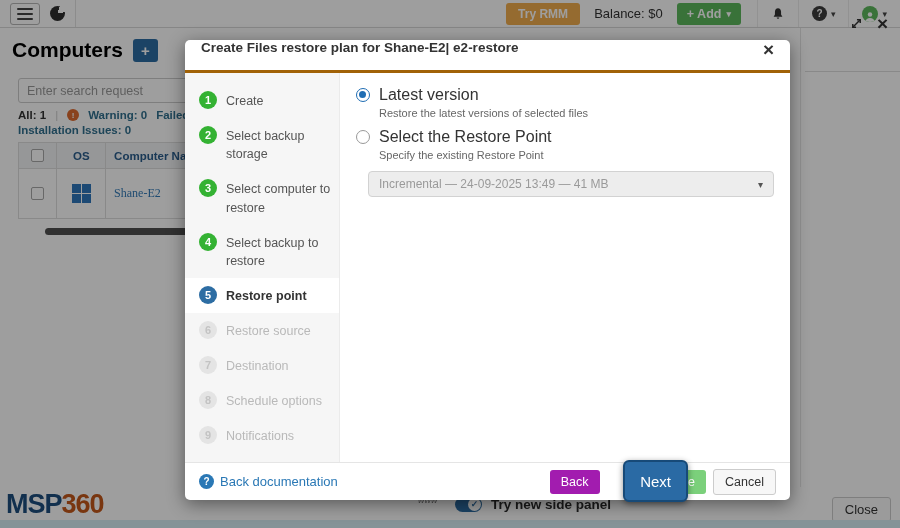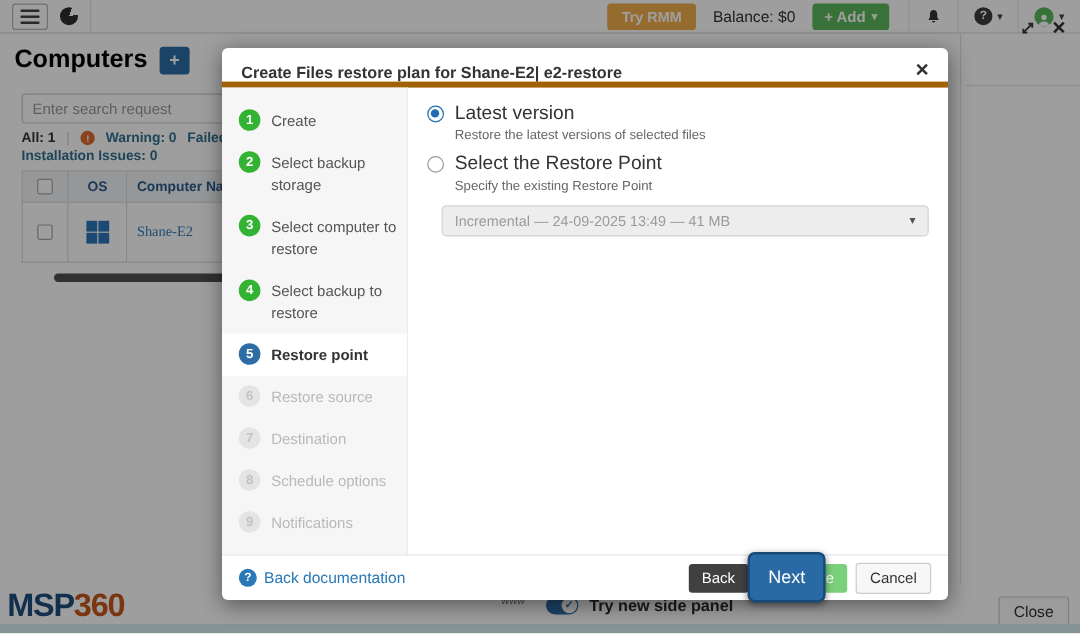--- a/index.html
+++ b/index.html
@@ -59,21 +59,21 @@
   .toggle-wrap { position:absolute; top:10px; left:455px; display:flex; align-items:center; gap:9px; }
   .toggle { width:27px; height:15px; border-radius:8px; background:#2d6da3; position:relative; }
   .toggle .knob { position:absolute; right:1px; top:1px; width:13px; height:13px; border-radius:50%; background:#fff; color:#2d6da3; font-size:9px; line-height:13px; text-align:center; font-weight:bold; }
   .toggle-label { font-size:13.5px; font-weight:bold; color:#2b2b2b; }
   .btn-close-panel { position:absolute; top:10px; right:9px; background:#fafafa; border:1px solid #ccc; border-radius:3px; padding:4px 12px; font-size:13px; color:#333; }
   .bottom-strip { position:absolute; top:520px; left:0; width:900px; height:8px; background:#d7edf4; }
 
   
   .overlay { position:absolute; inset:0; background:rgba(0,0,0,0.38); z-index:10; }
   .modal { position:absolute; left:185px; top:40px; width:605px; height:460px; background:#fff; border-radius:5px; box-shadow:0 4px 18px rgba(0,0,0,0.45); z-index:20; display:flex; flex-direction:column; }
-  .modal-header { height:33px; flex:0 0 33px; display:flex; align-items:flex-end; padding:0 16px; border-bottom:5px solid #a16207; }
+  .modal-header { height:33px; flex:0 0 33px; display:flex; align-items:flex-start; padding:0 16px; border-bottom:3px solid #a16207; }
   .modal-title { font-size:13.5px; font-weight:bold; color:#333; }
   .modal-close { margin-left:auto; font-size:19px; font-weight:bold; color:#333; line-height:1; cursor:pointer; }
   .modal-body { flex:1; display:flex; min-height:0; }
 
   .wizard { width:155px; flex:0 0 155px; background:#f6f6f6; border-right:1px solid #ebebeb; padding-top:10px; }
   .step { display:flex; align-items:flex-start; gap:9px; padding:8px 8px 8px 14px; cursor:pointer; }
   .step-num { width:18px; height:18px; flex:0 0 18px; border-radius:50%; color:#fff; font-size:11px; font-weight:bold; display:flex; align-items:center; justify-content:center; }
   .step-label { font-size:12.5px; color:#555; line-height:1.45; padding-top:1px; }
   .step.done .step-num { background:#34b233; }
   .step.active { background:#fff; }
@@ -90,21 +90,21 @@
   .radio-label { font-size:16px; color:#333; }
   .radio-desc { font-size:11px; color:#666; margin:3px 0 9px 23px; }
   .rp-select { margin:10px 0 0 12px; width:calc(100% - 12px); height:26px; background:#ededed; border:1px solid #d2d2d2; border-radius:4px; display:flex; align-items:center; padding:0 10px; color:#9a9a9a; font-size:12px; cursor:default; }
   .rp-select .sel-caret { margin-left:auto; color:#555; font-size:10px; }
 
   .modal-footer { flex:0 0 38px; border-top:1px solid #e5e5e5; display:flex; align-items:center; padding:0 14px; position:relative; }
   .help-link { display:flex; align-items:center; gap:6px; color:#2a78b5; font-size:13px; cursor:pointer; }
   .help-q { width:15px; height:15px; border-radius:50%; background:#2a78b5; color:#fff; font-size:10px; font-weight:bold; display:flex; align-items:center; justify-content:center; }
   .footer-btns { margin-left:auto; display:flex; align-items:center; gap:7px; }
   .fbtn { border:none; border-radius:3px; font-size:12.5px; padding:5px 11px; font-family:"Liberation Sans",sans-serif; cursor:pointer; }
-  .btn-back { background:#404040; color:#fff; margin-right:25px; }
+  .btn-back { background:#a21caf; color:#fff; margin-right:49px; }
   .btn-save { background:#7bd07b; color:#fff; }
   .btn-cancel { background:#f7f7f7; color:#333; border:1px solid #ccc; }
   .btn-next-float { position:absolute; right:102px; top:-3px; height:42px; padding:0 15px; background:#2a6aa4; color:#fff; font-size:15px; border:2px solid #174a78; border-radius:6px; box-shadow:0 2px 6px rgba(0,0,0,0.45); z-index:5; cursor:pointer; font-family:"Liberation Sans",sans-serif; }
 </style>
 </head>
 <body>
 
 <div class="screen">
 
   <div class="navbar">

